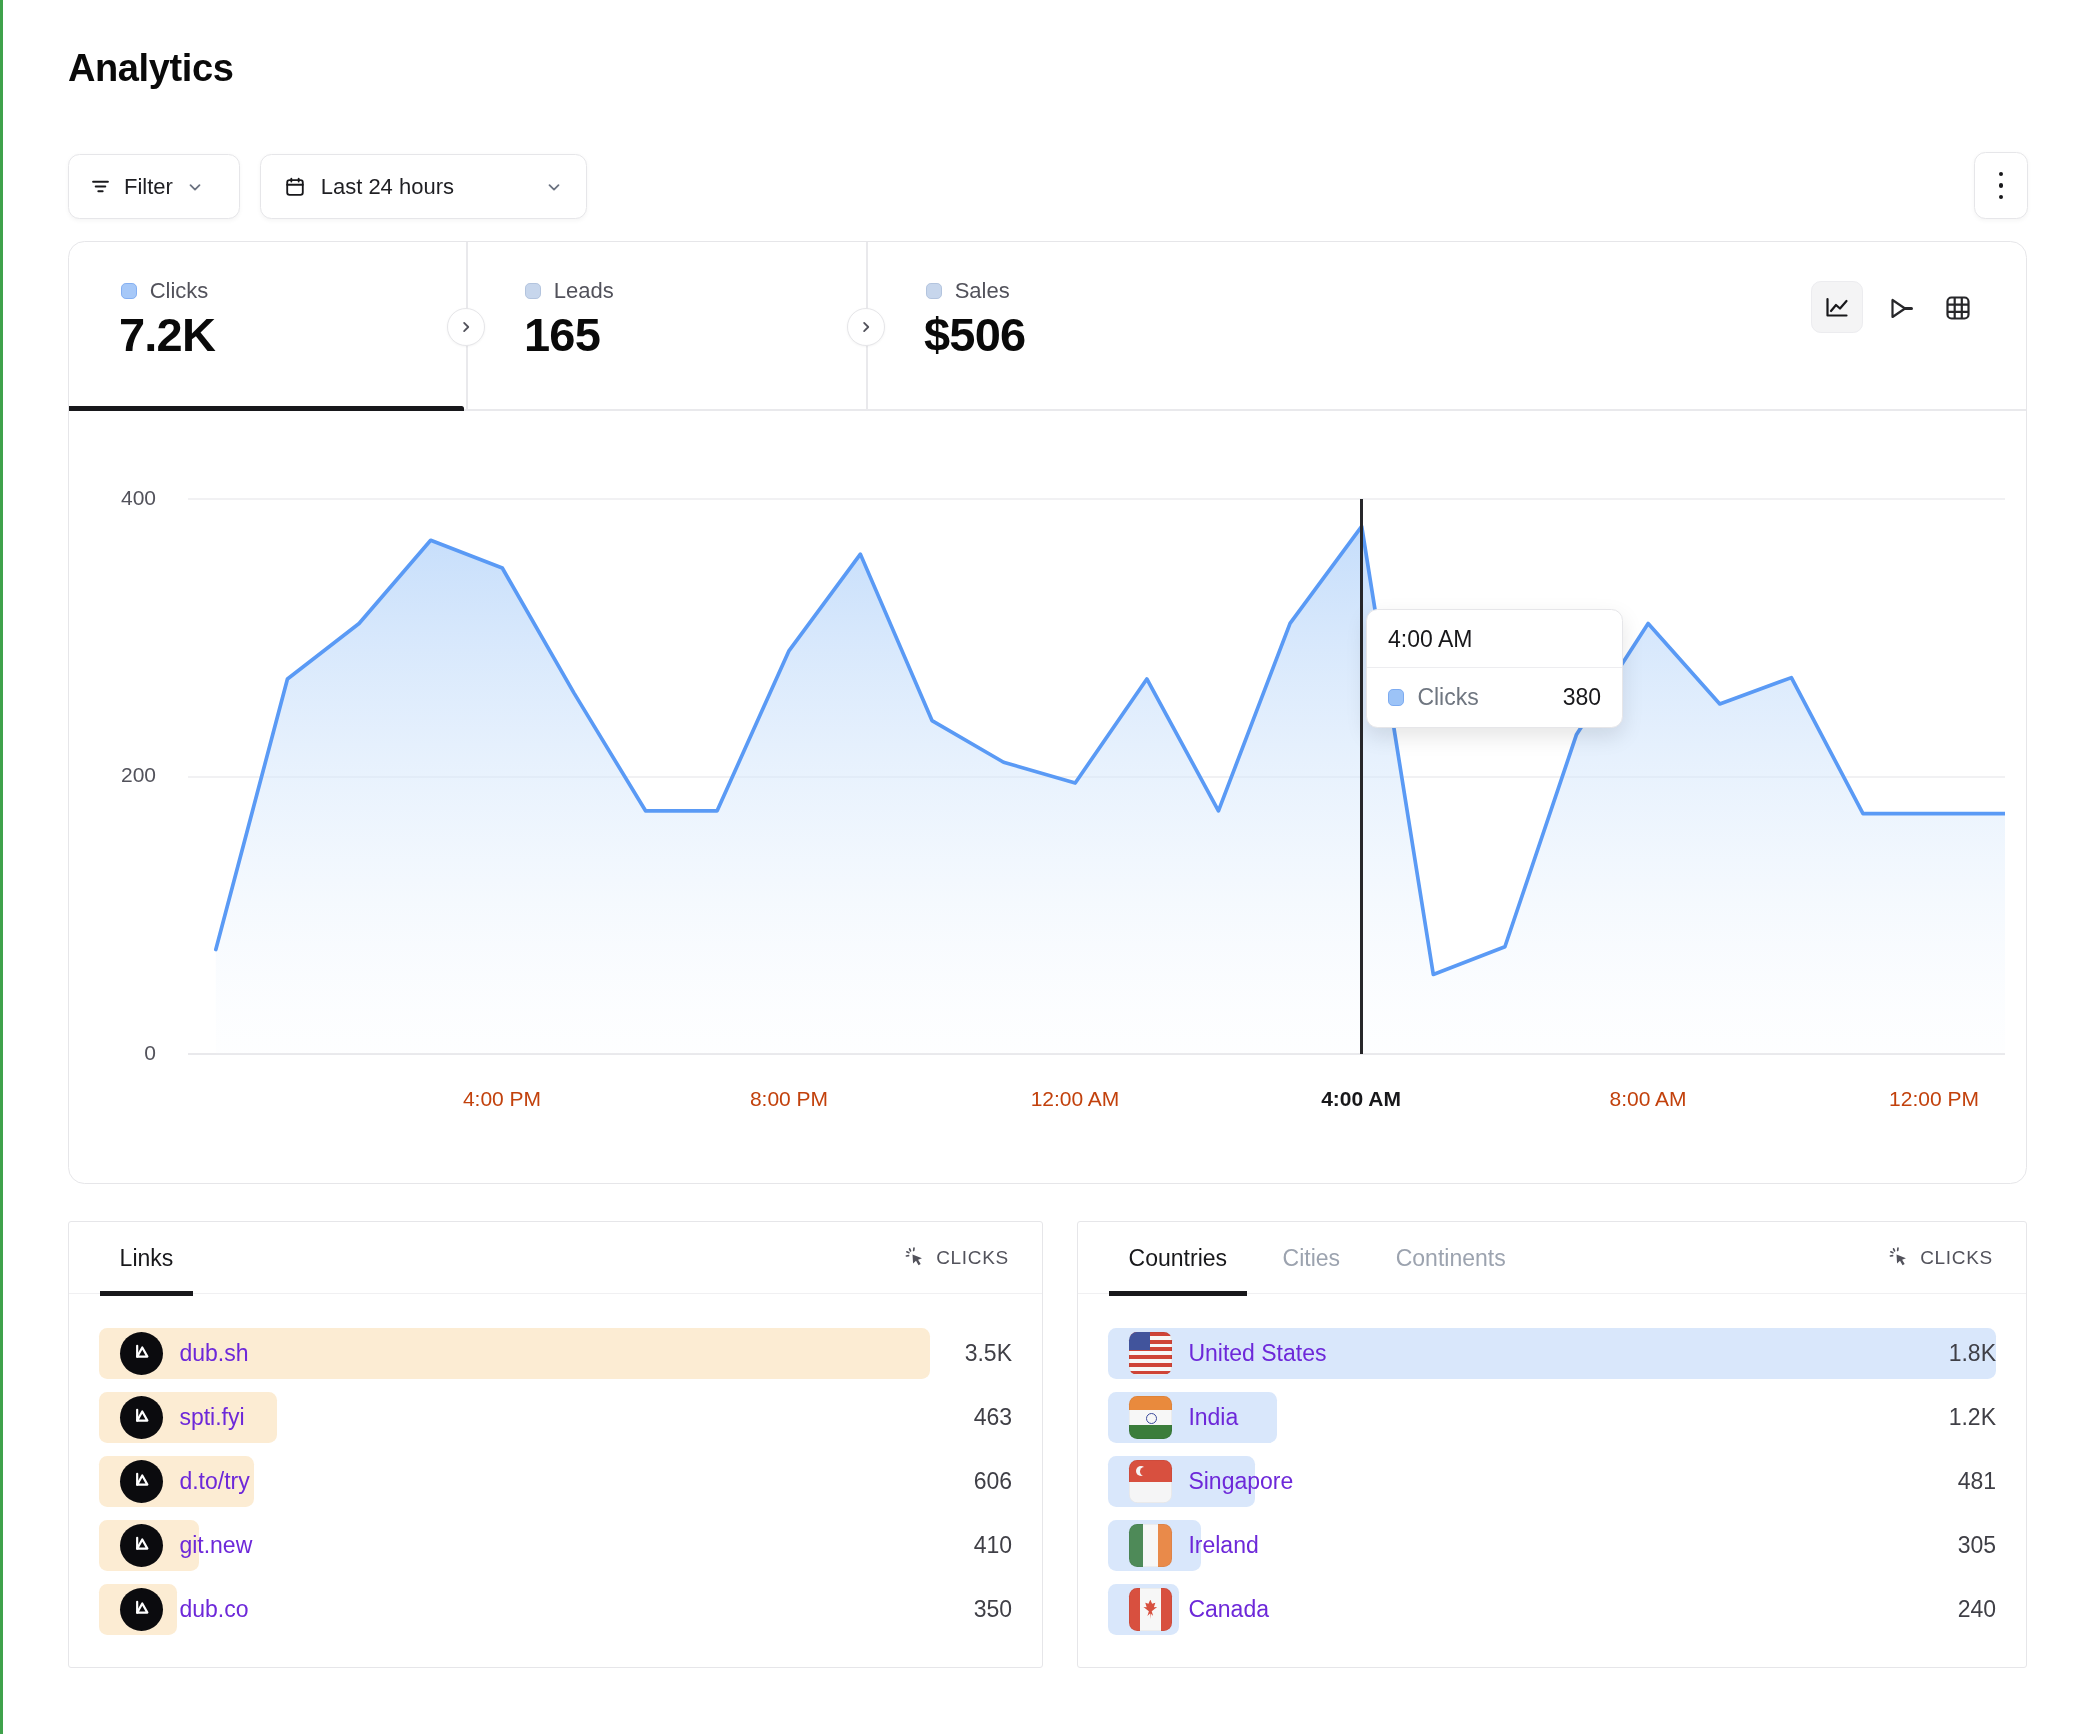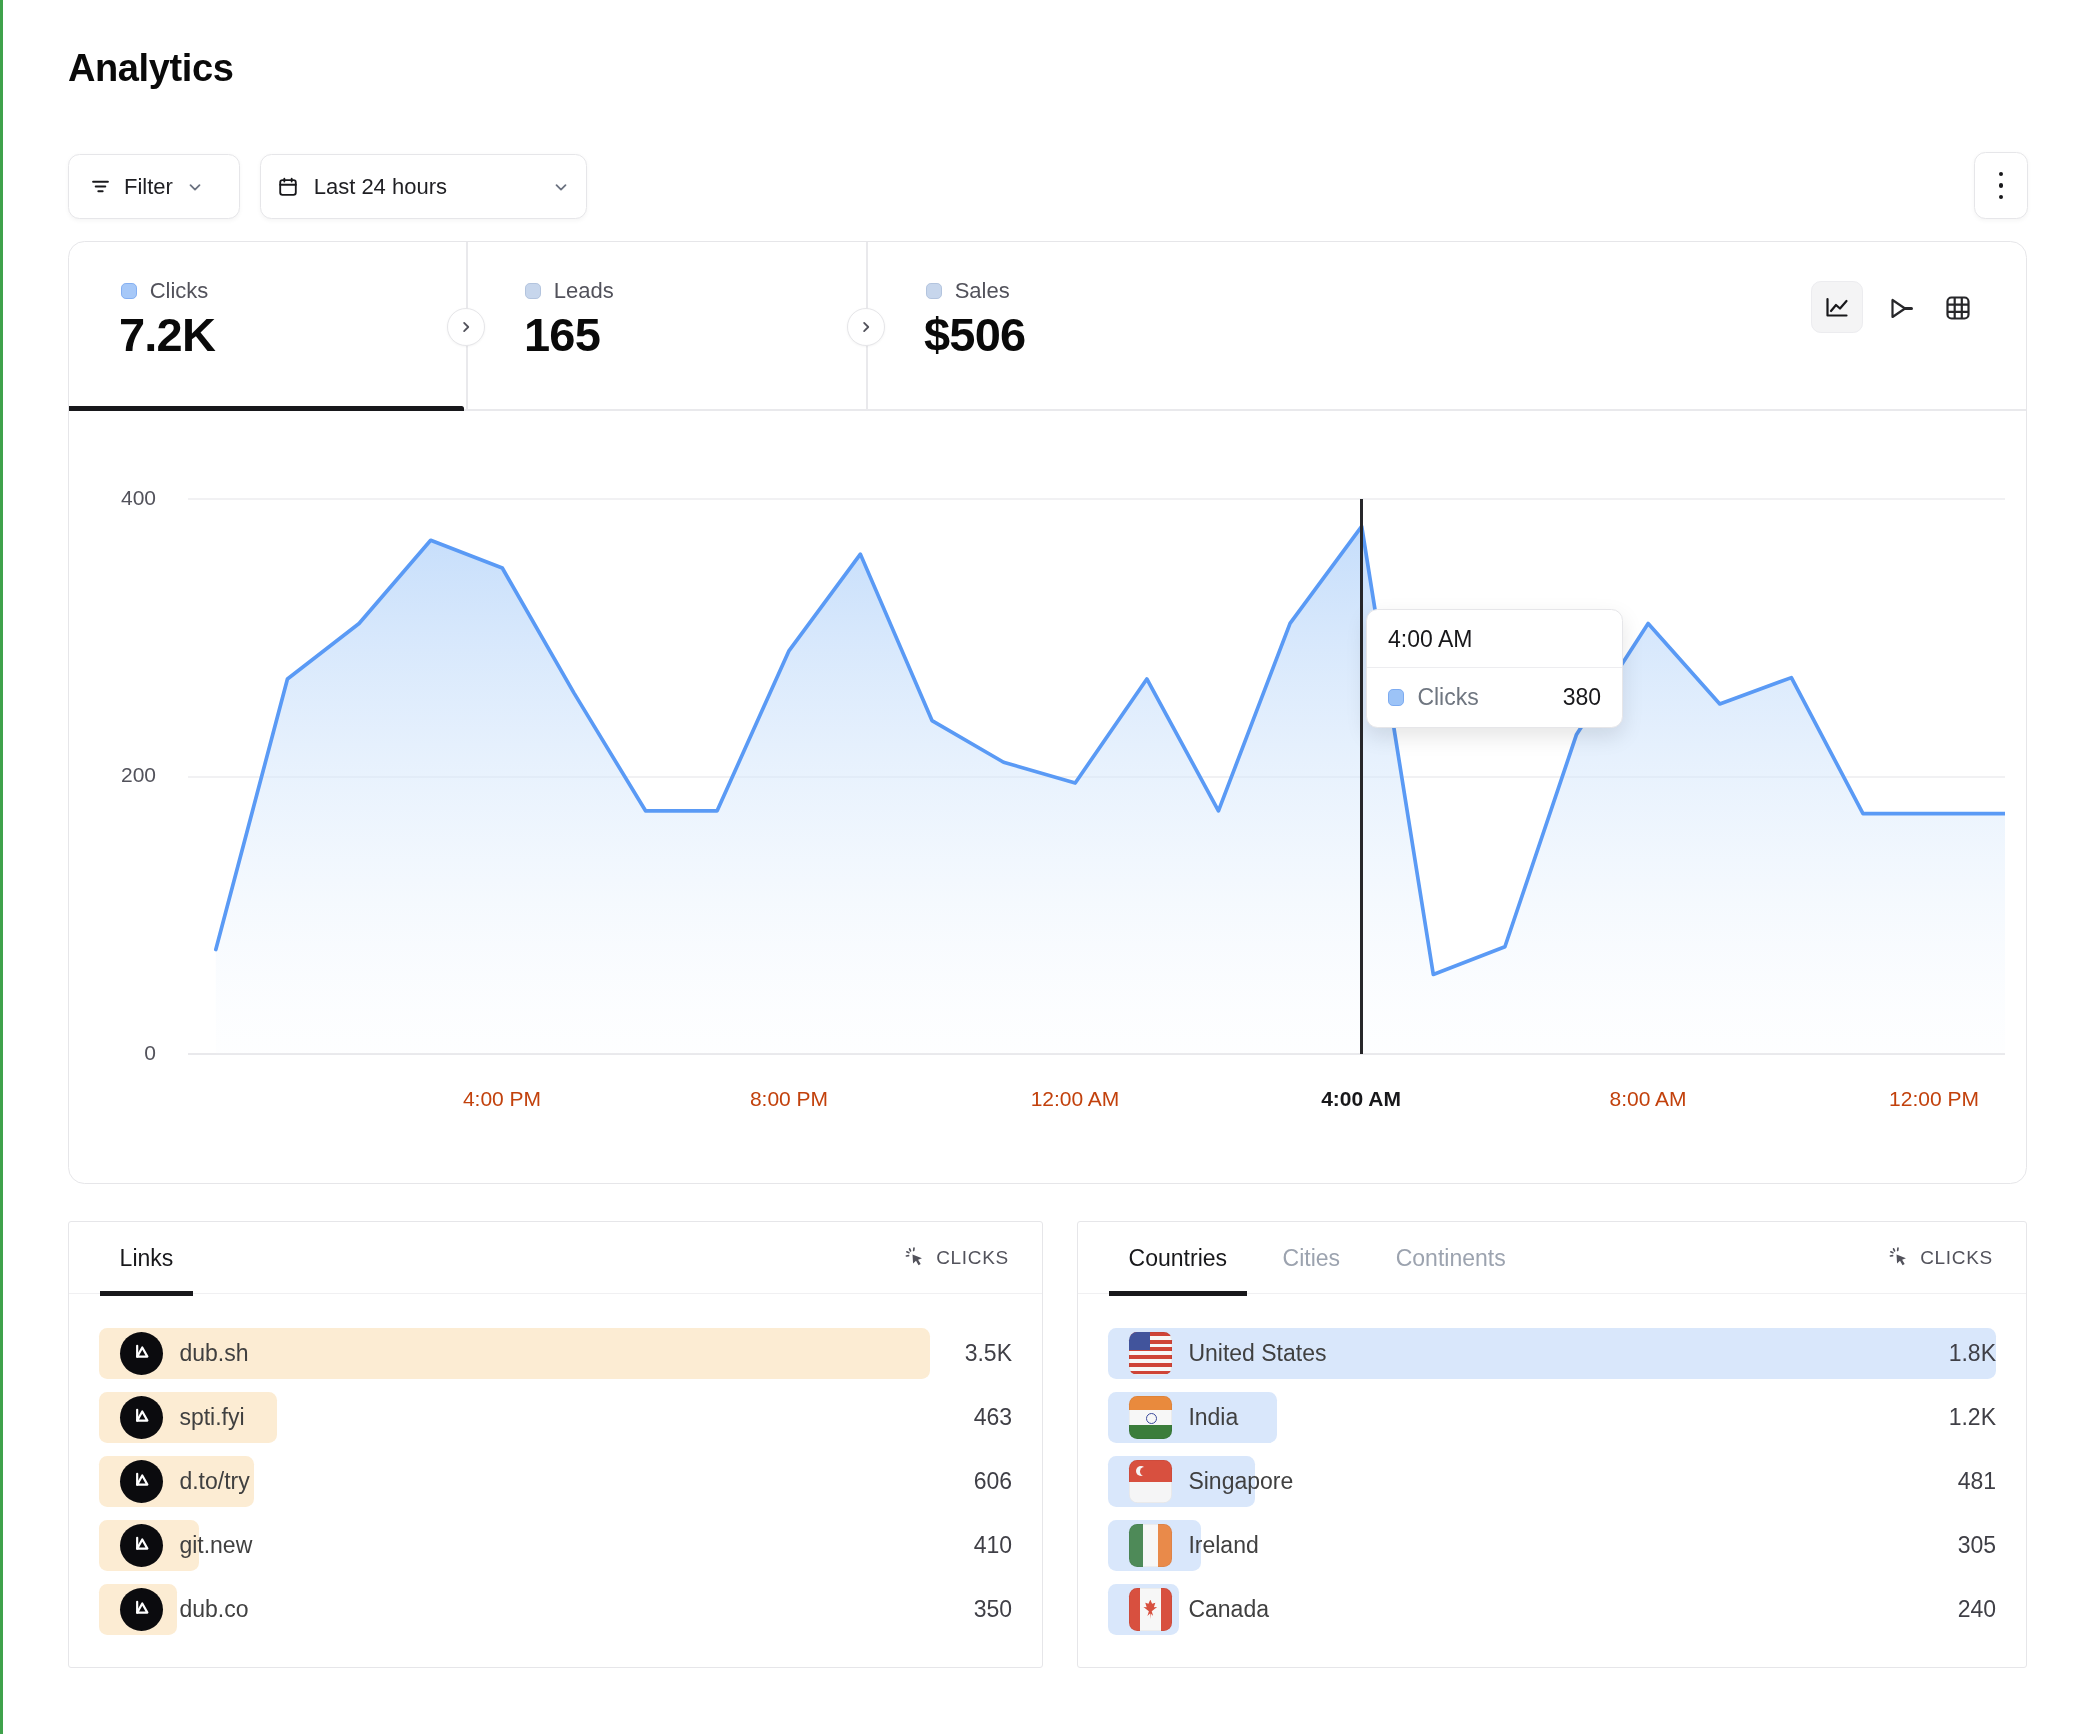--- a/index.html
+++ b/index.html
@@ -9,21 +9,21 @@
     font-family:"Liberation Sans", sans-serif; overflow:hidden; color:#18181b;
   }
   .green-strip { position:absolute; left:0; top:0; width:3.3px; height:1735px; background:#3fa24b; }
   .page-title { position:absolute; left:68px; top:47px; margin:0; font-size:38px; font-weight:700; letter-spacing:-0.4px; color:#0a0a0a; }
 
   
   .btn { position:absolute; display:flex; align-items:center; background:#fff; border:1.6px solid #e6e6e9;
          border-radius:11.5px; box-shadow:0 1.6px 4.1px rgba(0,0,0,.04); cursor:pointer; font-size:22px; color:#1f1f23;
          font-family:inherit; }
   #filter-btn { left:68px; top:154px; width:172px; height:65px; padding:16px 21px; gap:13px; }
-  #date-btn   { left:260px; top:154px; width:327px; height:65px; padding:0 16px; gap:14.7px; }
+  #date-btn   { left:260px; top:154px; width:327px; height:65px; padding:0 23px; gap:14.7px; }
   #date-btn .chev { margin-left:auto; }
   #kebab-btn  { left:1974px; top:152px; width:54px; height:67px; justify-content:center; }
   .kebab-dots { display:flex; flex-direction:column; gap:7.4px; }
   .kebab-dots i { width:4.1px; height:4.1px; border-radius:50%; background:#18181b; }
 
   
   .main-card { position:absolute; left:68px; top:241px; width:1959px; height:943px; background:#fff;
                border:1.6px solid #e6e6e9; border-radius:16.4px; }
   .vdiv { position:absolute; top:0; width:1.6px; height:167px; background:#e9e9ec; }
   .header-border { position:absolute; left:0; top:167px; right:0; height:1.6px; background:#e9e9ec; }
@@ -66,21 +66,21 @@
   .tabs { position:absolute; left:31px; top:0; height:72px; display:flex; gap:16.4px; }
   .ptab { display:flex; align-items:center; padding:0 19.6px; font-size:23px; color:#9ca3af; position:relative; cursor:pointer; }
   .ptab.active { color:#18181b; }
   .ptab.active::after { content:""; position:absolute; left:0; right:0; bottom:-1.6px; height:4.9px; background:#18181b; }
   .metric { position:absolute; right:33px; top:0; height:72px; display:flex; align-items:center; gap:9px;
             font-size:19px; font-weight:500; color:#52525b; letter-spacing:0.7px; }
   .rows { position:absolute; left:30px; right:30px; top:106px; }
   .row { position:relative; height:51px; margin-bottom:13px; display:flex; align-items:center; cursor:pointer; }
   .bar { position:absolute; left:0; top:0; bottom:0; border-radius:8.2px; }
   .row-icon { margin-left:21px; z-index:1; flex:none; }
-  .row-label { margin-left:16.4px; font-size:23px; color:#404040; z-index:1; }
+  .row-label { margin-left:16.4px; font-size:23px; color:#6d28d9; z-index:1; }
   .row-value { margin-left:auto; font-size:23px; color:#3f3f46; z-index:1; }
   .avatar { width:43px; height:43px; border-radius:50%; background:#0b0b0e; display:flex; align-items:center; justify-content:center; }
 
   
   .flag { width:43px; height:43px; border-radius:8.2px; position:relative; overflow:hidden; box-shadow:inset 0 0 0 0.8px rgba(0,0,0,.06); }
   .flag-us { background:repeating-linear-gradient(180deg,#cf4437 0 3.8px,#f7f7f7 3.8px 7.7px); }
   .flag-us::after { content:""; position:absolute; left:0; top:0; width:20.5px; height:18px; background:#41549c; }
   .flag-in { background:linear-gradient(180deg,#e98a3d 0 33.3%,#f7f7f7 33.3% 66.6%,#3b7d3b 66.6%); }
   .flag-in::after { content:""; position:absolute; left:50%; top:50%; width:9px; height:9px; margin:-4.5px 0 0 -4.5px;
                     border-radius:50%; border:1.6px solid #3b4a9c; }

